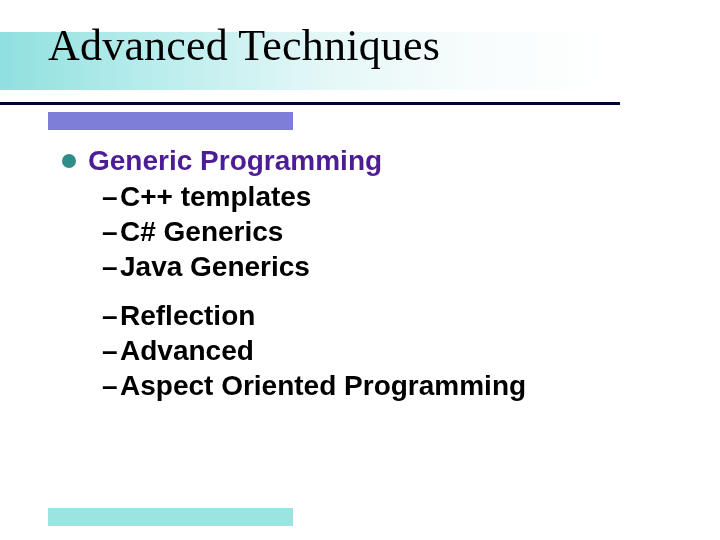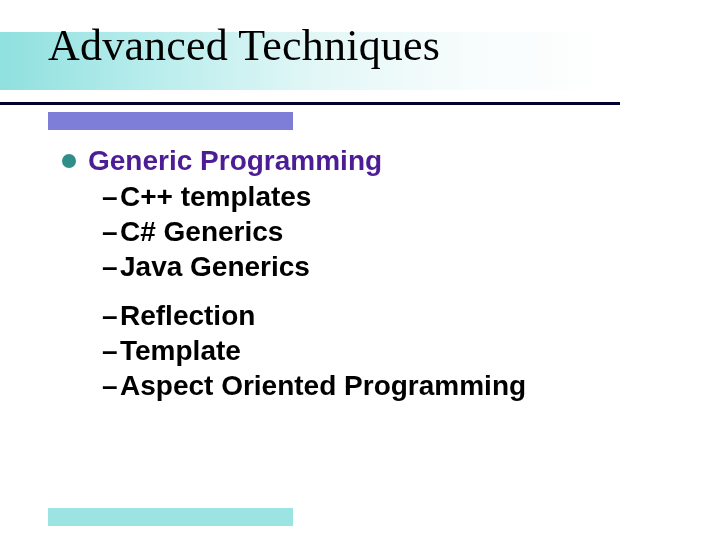--- a/index.html
+++ b/index.html
@@ -129,20 +129,20 @@
       <span>Generic Programming</span>
     </div>
     <div class="subs">
       <div class="l2"><span class="dash">–</span><span>C++ templates</span></div>
       <div class="l2"><span class="dash">–</span><span>C# Generics</span></div>
       <div class="l2"><span class="dash">–</span><span>Java Generics</span></div>
     </div>
 
     <div class="subs">
       <div class="l2"><span class="dash">–</span><span>Reflection</span></div>
-      <div class="l2"><span class="dash">–</span><span>Template</span></div>
+      <div class="l2"><span class="dash">–</span><span>Advanced</span></div>
       <div class="l2"><span class="dash">–</span><span>Aspect Oriented Programming</span></div>
     </div>
 
   </div>
 
   <div class="bottom-bar"></div>
 </div>
 
 </body></html>

